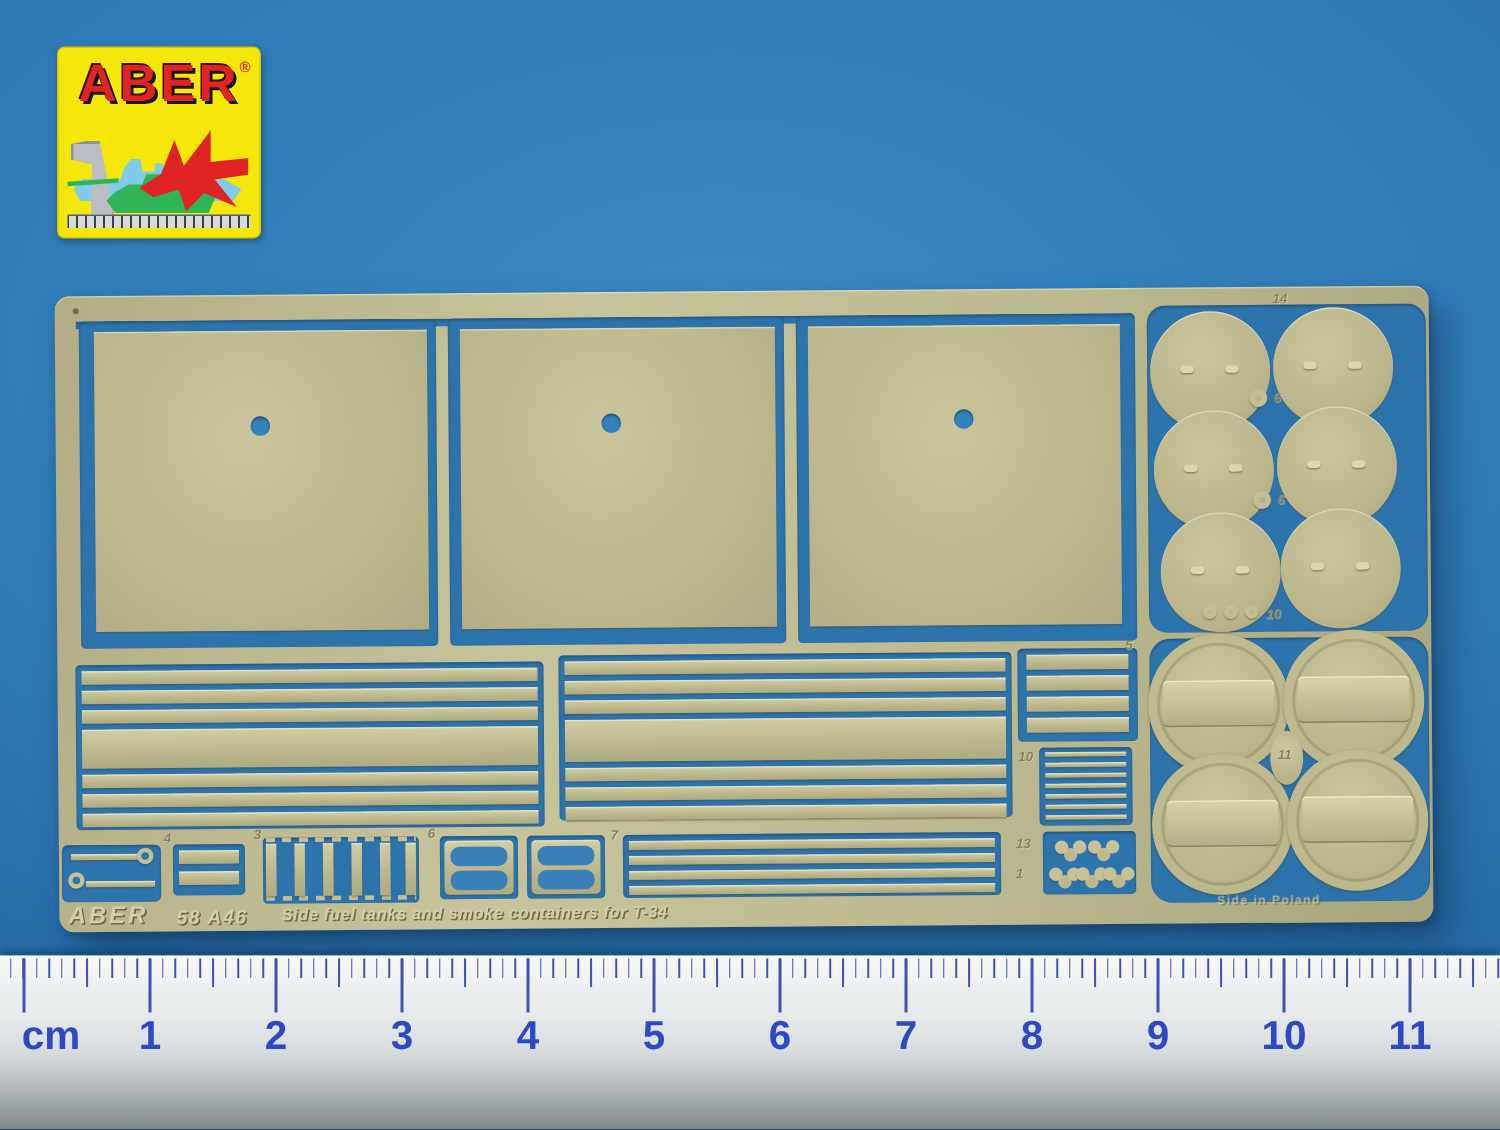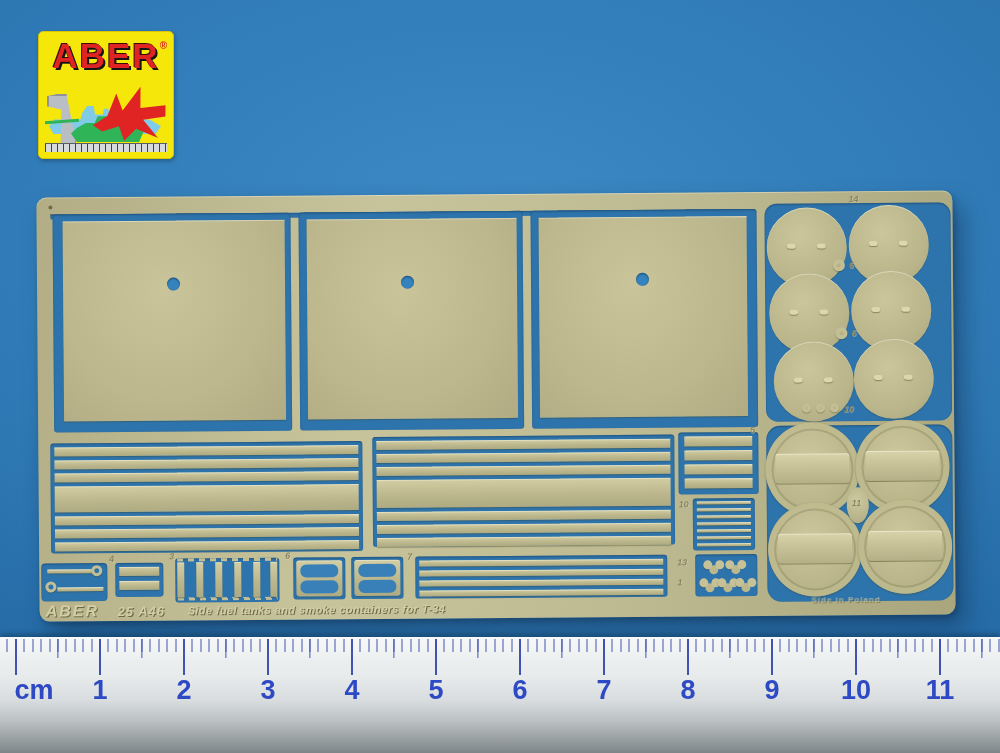--- a/index.html
+++ b/index.html
@@ -234,21 +234,21 @@
     <div class="b2" style="left:261px;top:385px;width:38px;height:13px;border-radius:6px;"></div>
     <div class="lbl" style="left:246px;top:356px;">6</div>
 
     <div class="b" style="left:312px;top:362px;width:52px;height:42px;border-radius:3px;"></div>
     <div class="k" style="left:315px;top:365px;width:46px;height:36px;border-radius:3px;"></div>
     <div class="b2" style="left:319px;top:369px;width:38px;height:13px;border-radius:6px;"></div>
     <div class="b2" style="left:319px;top:385px;width:38px;height:13px;border-radius:6px;"></div>
     <div class="lbl" style="left:368px;top:358px;">7</div>
 
     <div class="etch etch-brand" style="left:6px;top:406px;">ABER</div>
-    <div class="etch etch-code" style="left:78px;top:408px;">25 A46</div>
+    <div class="etch etch-code" style="left:78px;top:408px;">58 A46</div>
     <div class="etch etch-title" style="left:148px;top:409px;">Side fuel tanks and smoke containers for T-34</div>
     <div class="etch etch-small" style="left:772px;top:405px;">Side in Poland</div>
   </div>
 
   <div class="ruler">
     <div class="glare"></div>
     <div class="tick t-cm"></div>
     <div class="tick t-5"></div>
     <div class="tick t-mm"></div>
     <span class="rnum" style="left:34px;">cm</span>

